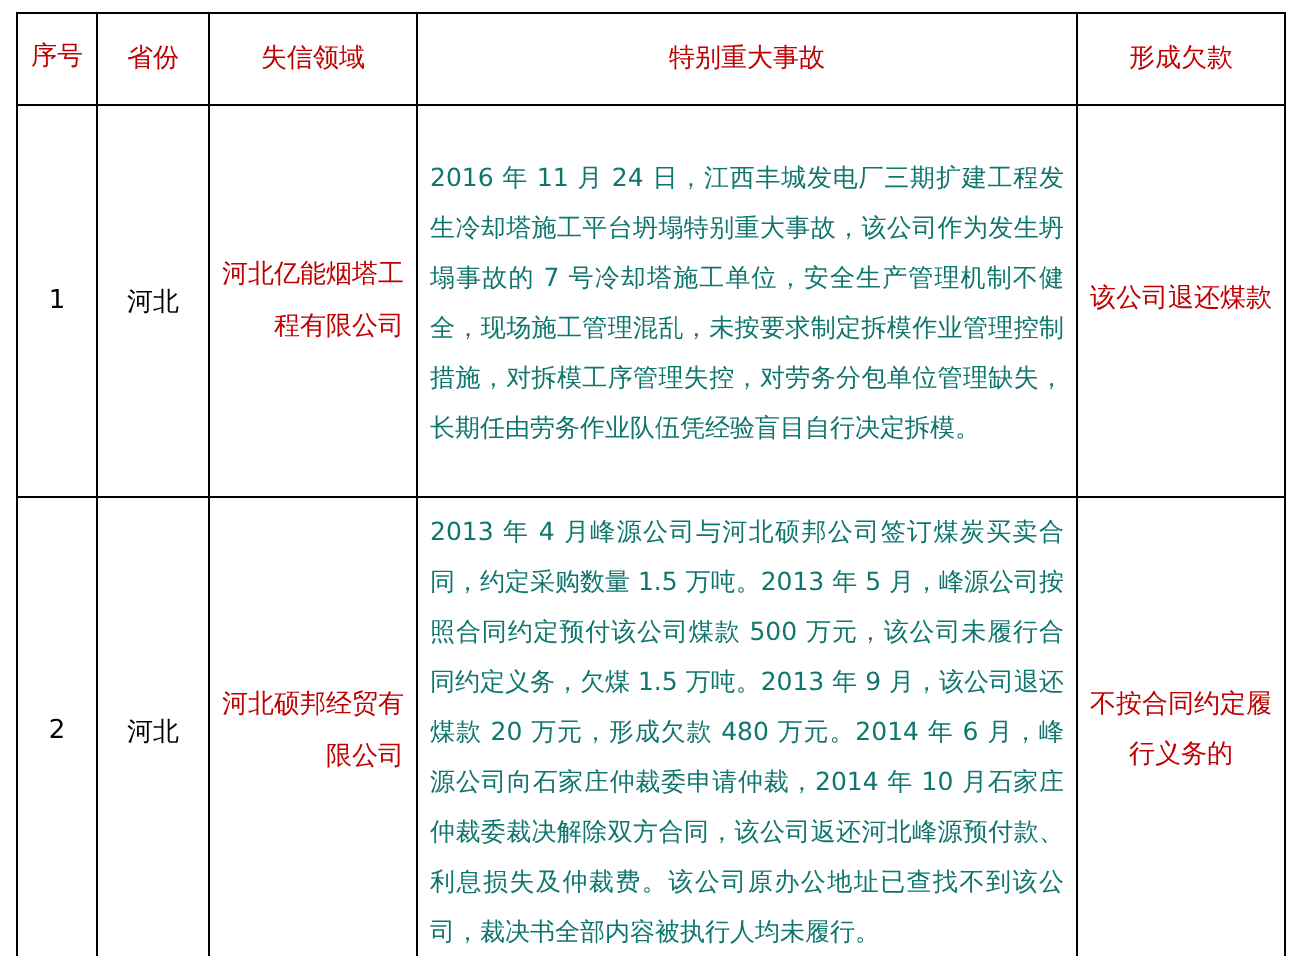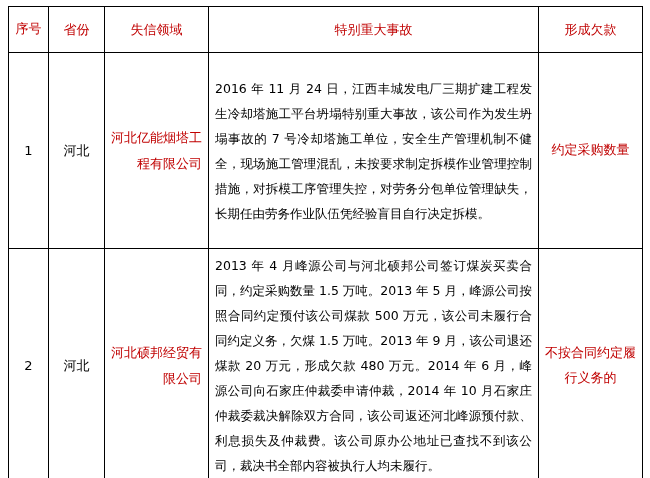--- a/index.html
+++ b/index.html
@@ -52,21 +52,21 @@
     text-align: right;
     font-size: 13px;
     line-height: 2;
     color: #c00000;
   }
   td.cell-desc {
     text-align: justify;
     text-align-last: left;
     font-size: 12.5px;
     line-height: 2;
-    color: #000000;
+    color: #0f766e;
     padding: 8px 8px;
   }
   td.cell-field {
     text-align: center;
     font-size: 13px;
     line-height: 1.9;
     color: #c00000;
   }
   .row-1 td { height: 196px; }
   .row-2 td { height: 226px; }
@@ -97,21 +97,21 @@
         <th>特别重大事故</th>
         <th>形成欠款</th>
       </tr>
     </thead>
     <tbody>
       <tr class="row-1">
         <td class="cell-seq">1</td>
         <td class="cell-prov">河北</td>
         <td class="cell-ent">河北亿能烟塔工程有限公司</td>
         <td class="cell-desc">2016 年 11 月 24 日，江西丰城发电厂三期扩建工程发生冷却塔施工平台坍塌特别重大事故，该公司作为发生坍塌事故的 7 号冷却塔施工单位，安全生产管理机制不健全，现场施工管理混乱，未按要求制定拆模作业管理控制措施，对拆模工序管理失控，对劳务分包单位管理缺失，长期任由劳务作业队伍凭经验盲目自行决定拆模。</td>
-        <td class="cell-field">约定采购数量</td>
+        <td class="cell-field">该公司退还煤款</td>
       </tr>
       <tr class="row-2">
         <td class="cell-seq">2</td>
         <td class="cell-prov">河北</td>
         <td class="cell-ent">河北硕邦经贸有限公司</td>
         <td class="cell-desc">2013 年 4 月峰源公司与河北硕邦公司签订煤炭买卖合同，约定采购数量 1.5 万吨。2013 年 5 月，峰源公司按照合同约定预付该公司煤款 500 万元，该公司未履行合同约定义务，欠煤 1.5 万吨。2013 年 9 月，该公司退还煤款 20 万元，形成欠款 480 万元。2014 年 6 月，峰源公司向石家庄仲裁委申请仲裁，2014 年 10 月石家庄仲裁委裁决解除双方合同，该公司返还河北峰源预付款、利息损失及仲裁费。该公司原办公地址已查找不到该公司，裁决书全部内容被执行人均未履行。</td>
         <td class="cell-field">不按合同约定履行义务的</td>
       </tr>
     </tbody>
   </table>

